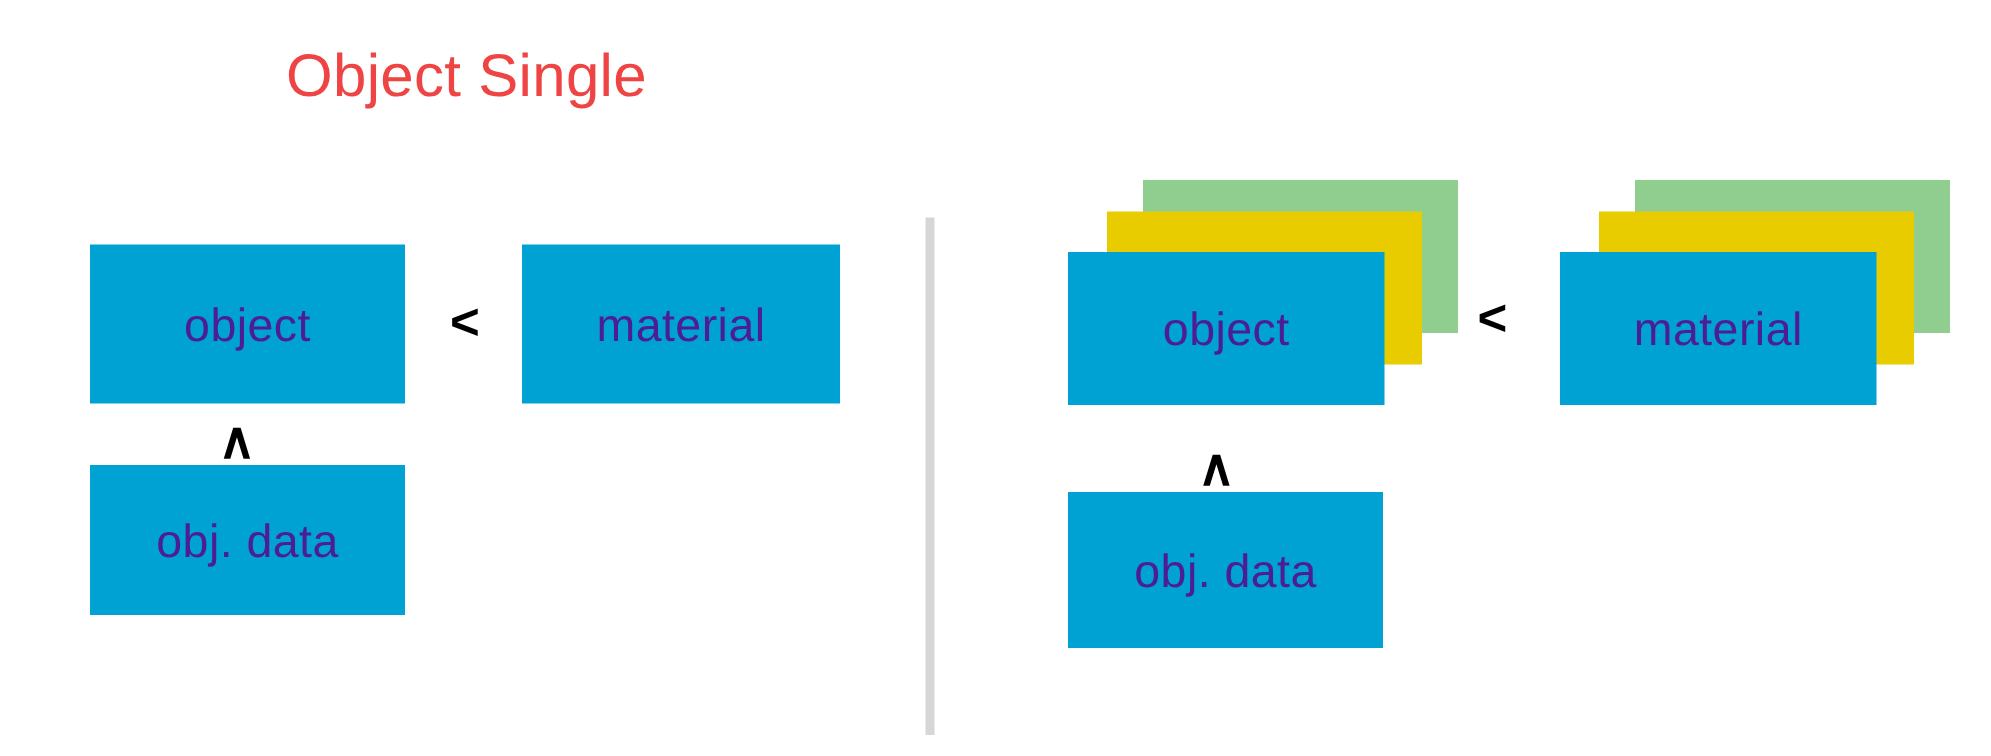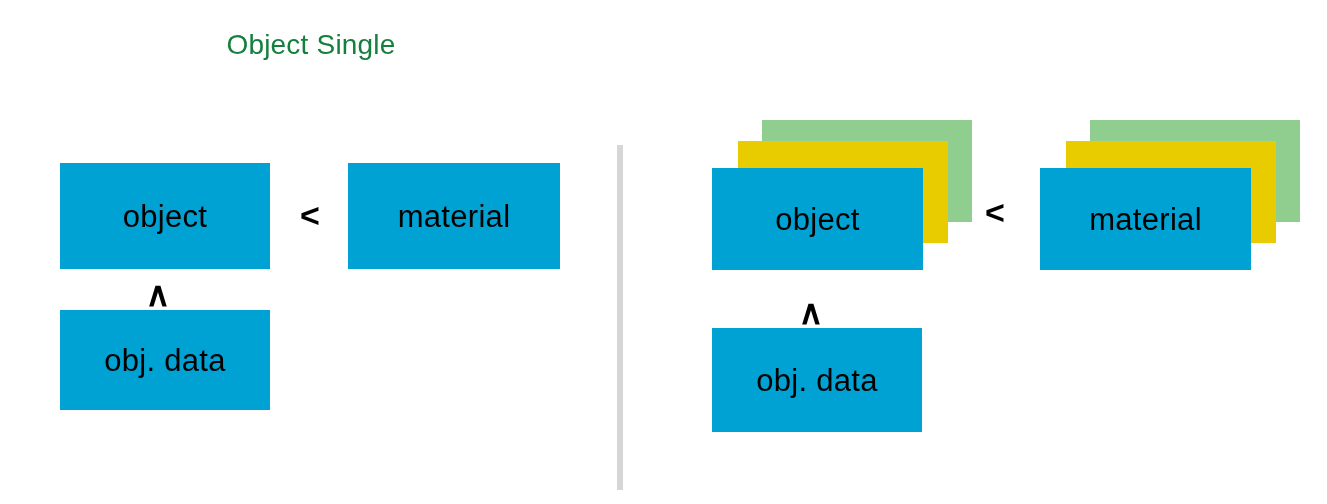--- a/index.html
+++ b/index.html
@@ -17,23 +17,23 @@
     position: relative;
     width: 1327px;
     height: 504px;
     background: #ffffff;
   }
 
   
   .panel-title {
     position: absolute;
     font-family: "Liberation Sans", sans-serif;
-    font-size: 28px;
+    font-size: 40px;
     font-weight: 400;
-    color: #15803d;
+    color: #ef4444;
     letter-spacing: 0.2px;
     white-space: nowrap;
     line-height: 1;
   }
   #title-single  { left: 0;    top: 31px; width: 622px; text-align: center; }
   #title-dup     { left: 622px; top: 31px; width: 705px; text-align: center; }
 
   
   #divider {
     position: absolute;
@@ -44,21 +44,21 @@
     background: #d6d6d6;
   }
 
   
   .node {
     position: absolute;
     box-sizing: border-box;
     display: flex;
     align-items: center;
     justify-content: center;
-    color: #000000;
+    color: #4c1d95;
     font-family: "Liberation Sans", sans-serif;
     font-size: 31px;
     font-weight: 400;
     letter-spacing: 0.3px;
     line-height: 1;
     user-select: none;
   }
   .node.blue   { background: #00a2d3; }
   .layer {
     position: absolute;

